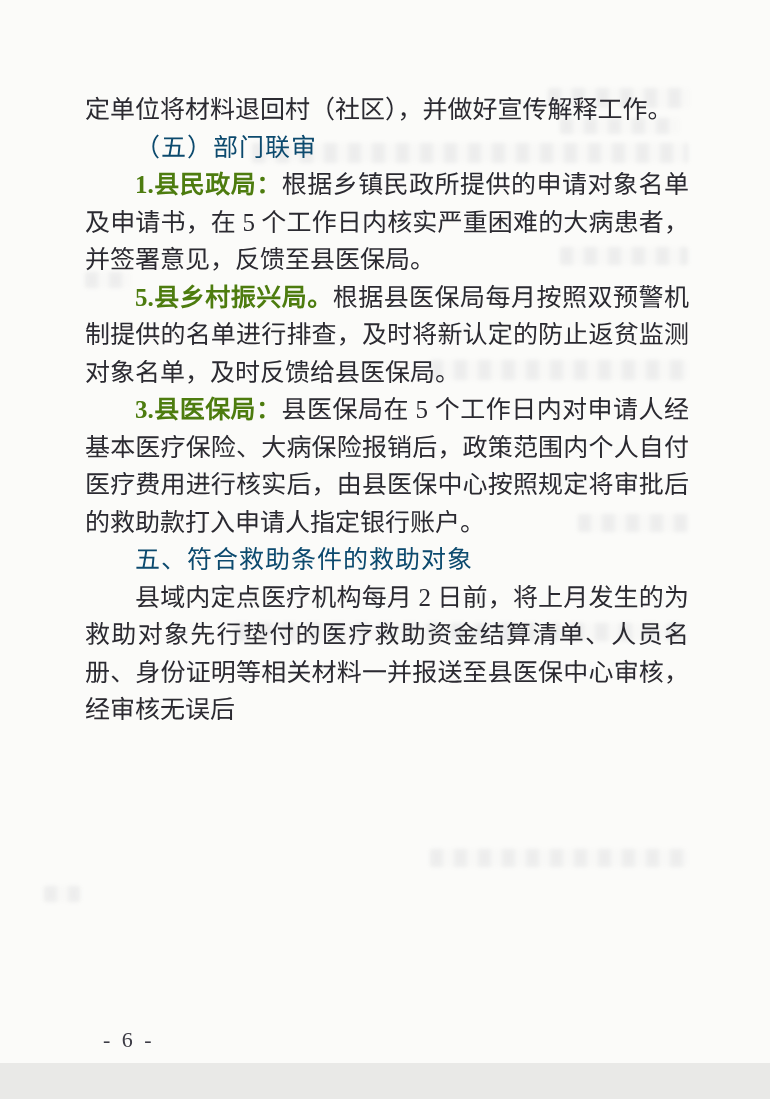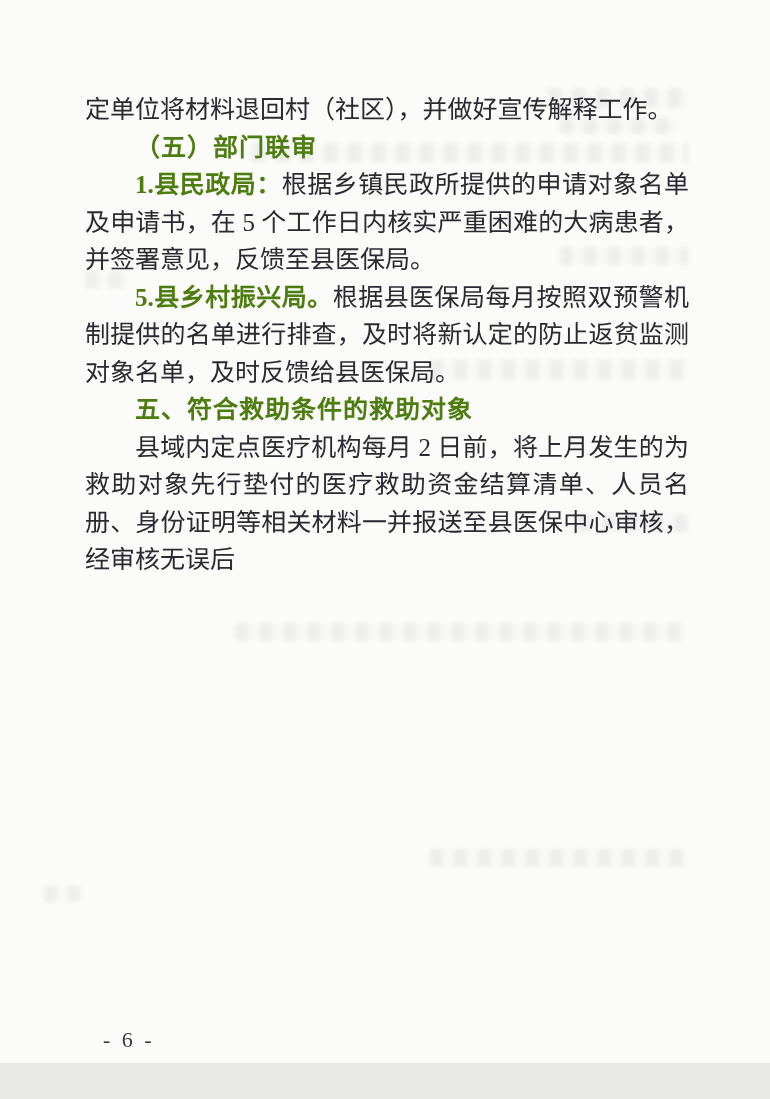--- a/index.html
+++ b/index.html
@@ -24,23 +24,23 @@
   }
   .text-block p{margin:0;padding:0;}
   .para{text-indent:2em;}
   .cont{text-indent:0;}
   .lead{
     font-weight:bold;
     color:#4d7c0f;
   }
   .subheading,.heading{
     text-indent:2em;
-    font-weight:bold;
+    font-weight:normal;
     font-family:"Liberation Sans","DejaVu Sans",sans-serif;
-    color:#4d7c0f;
+    color:#0c4a6e;
     letter-spacing:1px;
   }
   .page-number{
     position:absolute;
     left:103px;top:1027px;
     font-size:22px;
     letter-spacing:3px;
     color:#3c3b45;
     font-family:"Liberation Serif","DejaVu Serif",serif;
   }
@@ -75,20 +75,21 @@
   <div class="text-block">
 
     <p class="cont"><span>定单位将材料退回村（社区），并做好宣传解释工作。</span></p>
 
     <p class="subheading"><span>（五）部门联审</span></p>
 
     <p class="para"><b class="lead">1.县民政局：</b><span>根据乡镇民政所提供的申请对象名单及申请书，在 5 个工作日内核实严重困难的大病患者，并签署意见，反馈至县医保局。</span></p>
 
     <p class="para"><b class="lead">5.县乡村振兴局。</b><span>根据县医保局每月按照双预警机制提供的名单进行排查，及时将新认定的防止返贫监测对象名单，及时反馈给县医保局。</span></p>
 
+    <p class="para"><b class="lead">3.县医保局：</b><span>县医保局在 5 个工作日内对申请人经基本医疗保险、大病保险报销后，政策范围内个人自付医疗费用进行核实后，由县医保中心按照规定将审批后的救助款打入申请人指定银行账户。</span></p>
 
 
     <p class="heading"><span>五、符合救助条件的救助对象</span></p>
 
 
     <p class="para"><span>县域内定点医疗机构每月 2 日前，将上月发生的为救助对象先行垫付的医疗救助资金结算清单、人员名册、身份证明等相关材料一并报送至县医保中心审核，经审核无误后</span></p>
 
   </div>
 
   <div class="page-number">- 6 -</div>

